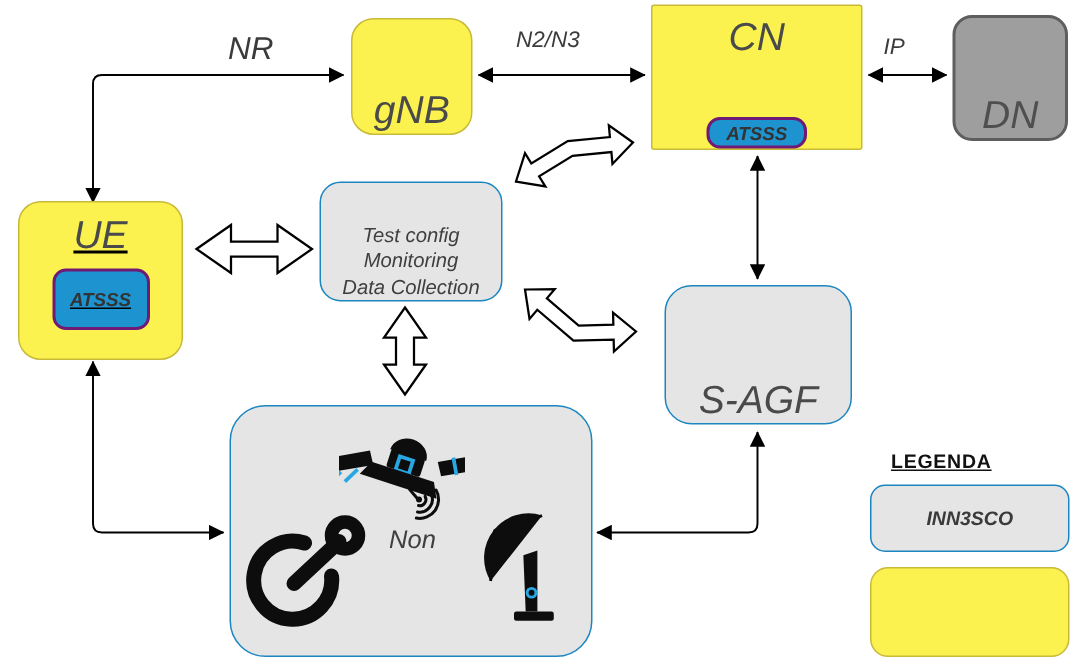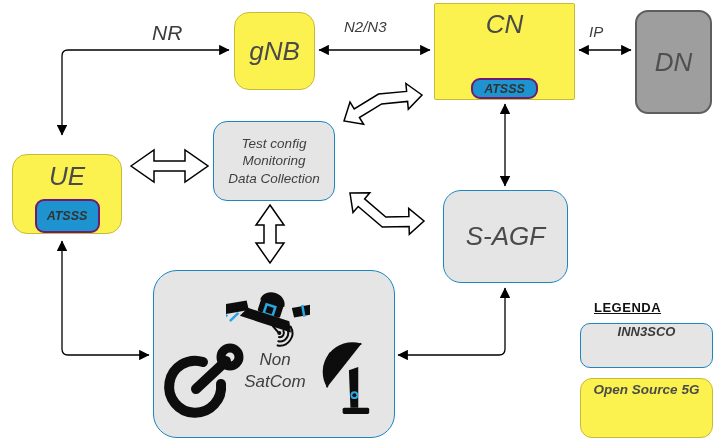--- a/index.html
+++ b/index.html
@@ -3,40 +3,40 @@
 <meta charset="utf-8">
 <style>
   html,body{margin:0;padding:0;background:#fff;}
   #canvas{
     position:relative;width:716px;height:440px;background:#fff;overflow:hidden;
     font-family:"Liberation Sans",sans-serif;
   }
   .layer{position:absolute;left:0;top:0;width:716px;height:440px;}
   .node{
     position:absolute;box-sizing:border-box;display:flex;flex-direction:column;
-    align-items:center;justify-content:center;
+    align-items:center;justify-content:flex-end;
   }
   .yellow{background:#FBF24F;border:1.6px solid #C9B938;}
   .blue{background:#e5e5e5;border:1.6px solid #1B86C0;}
   .gray{background:#9E9E9E;border:2px solid #5E5E5E;}
   .node-label{font-style:italic;color:#4A4A4A;}
   .badge{
     box-sizing:border-box;background:#1D93CF;border:2px solid #701a75;border-radius:9px;
     display:flex;align-items:center;justify-content:center;
     font-style:italic;font-weight:bold;font-size:12.5px;color:#333;
   }
   
   #gnb{left:234px;top:12px;width:81px;height:78px;border-radius:15px;}
   #gnb .node-label{font-size:26px;}
   #cn{left:434px;top:3px;width:141px;height:97px;border-radius:2px;justify-content:flex-start;gap:32px;}
   #cn .node-label{font-size:26px;margin-top:5px;}
   #cn .badge{width:67px;height:40px;margin-top:6px;}
-  #dn{left:635px;top:10px;width:77px;height:104px;border-radius:13px;}
+  #dn{left:635px;top:10px;width:77px;height:84px;border-radius:13px;}
   #dn .node-label{font-size:26px;color:#4F4F4F;}
-  #ue{left:12px;top:154px;width:110px;height:80px;border-radius:15px;justify-content:flex-start;}
+  #ue{left:12px;top:134px;width:110px;height:106px;border-radius:15px;justify-content:flex-start;text-decoration:underline;}
   #ue .node-label{font-size:26px;margin-top:6px;}
   #ue .badge{width:65px;height:41px;margin-top:7px;}
   #testconfig{left:213px;top:121px;width:122px;height:80px;border-radius:14px;}
   #testconfig .tc-line{font-style:italic;font-size:13.5px;line-height:17.5px;color:#3F3F3F;text-align:center;}
   #sagf{left:443px;top:190px;width:125px;height:93px;border-radius:18px;}
   #sagf .node-label{font-size:26px;}
   #satcom{left:153px;top:270px;width:242px;height:168px;border-radius:24px;display:block;}
   .sc-text{position:absolute;left:0;top:78px;width:242px;text-align:center;}
   .sc-line{font-style:italic;font-size:17px;line-height:22px;color:#3F3F3F;}
   .sc-icon{position:absolute;}
@@ -45,21 +45,21 @@
   #dish-right{left:161px;top:68px;}
   
   .edge-label{position:absolute;font-style:italic;color:#3B3B3B;white-space:nowrap;}
   #lbl-nr{left:152px;top:21px;font-size:21px;}
   #lbl-n2n3{left:344px;top:18px;font-size:15px;}
   #lbl-ip{left:589px;top:23px;font-size:15px;}
   
   #legend-title{position:absolute;left:582px;top:300px;font-size:13px;font-weight:bold;
     color:#111;text-decoration:underline;letter-spacing:.5px;padding-left:12px;}
   .legend-box{position:absolute;box-sizing:border-box;display:flex;flex-direction:column;
-    align-items:center;text-align:center;}
+    align-items:center;justify-content:center;text-align:center;}
   #legend-blue{left:580px;top:323px;width:133px;height:45px;border-radius:10px;}
   #legend-blue .lg-line{font-style:italic;font-weight:bold;font-size:13px;line-height:16px;color:#3A3A3A;}
   #legend-yellow{left:580px;top:378px;width:133px;height:60px;border-radius:12px;}
   #legend-yellow .lg-line{font-style:italic;font-weight:bold;font-size:13.5px;line-height:22px;color:#4A4A4A;}
   .conn{fill:none;stroke:#000;stroke-width:1.3px;}
   .hollow{fill:#fff;stroke:#000;stroke-width:1.5px;stroke-linejoin:miter;}
 </style>
 </head>
 <body>
 
@@ -159,25 +159,23 @@
         <circle cx="47" cy="72" r="2.5"></circle>
       </g>
       <g stroke="#0d0d0d" stroke-width="2.5" fill="none">
         <line x1="12" y1="62" x2="17" y2="20"></line>
         <line x1="56" y1="6" x2="17" y2="20"></line>
       </g>
       <circle cx="17" cy="20" r="3" fill="#0d0d0d"></circle>
     </svg>
     <div class="sc-text">
       <div class="sc-line">Non</div>
-      <div class="sc-line">SatCom</div>
     </div>
   </div>
 
   <div id="legend-title">LEGENDA</div>
   <div class="legend-box blue" id="legend-blue">
     <div class="lg-line">INN3SCO</div>
   </div>
   <div class="legend-box yellow" id="legend-yellow">
-    <div class="lg-line">Open Source 5G</div>
   </div>
 
 </div>
 
 </body></html>

